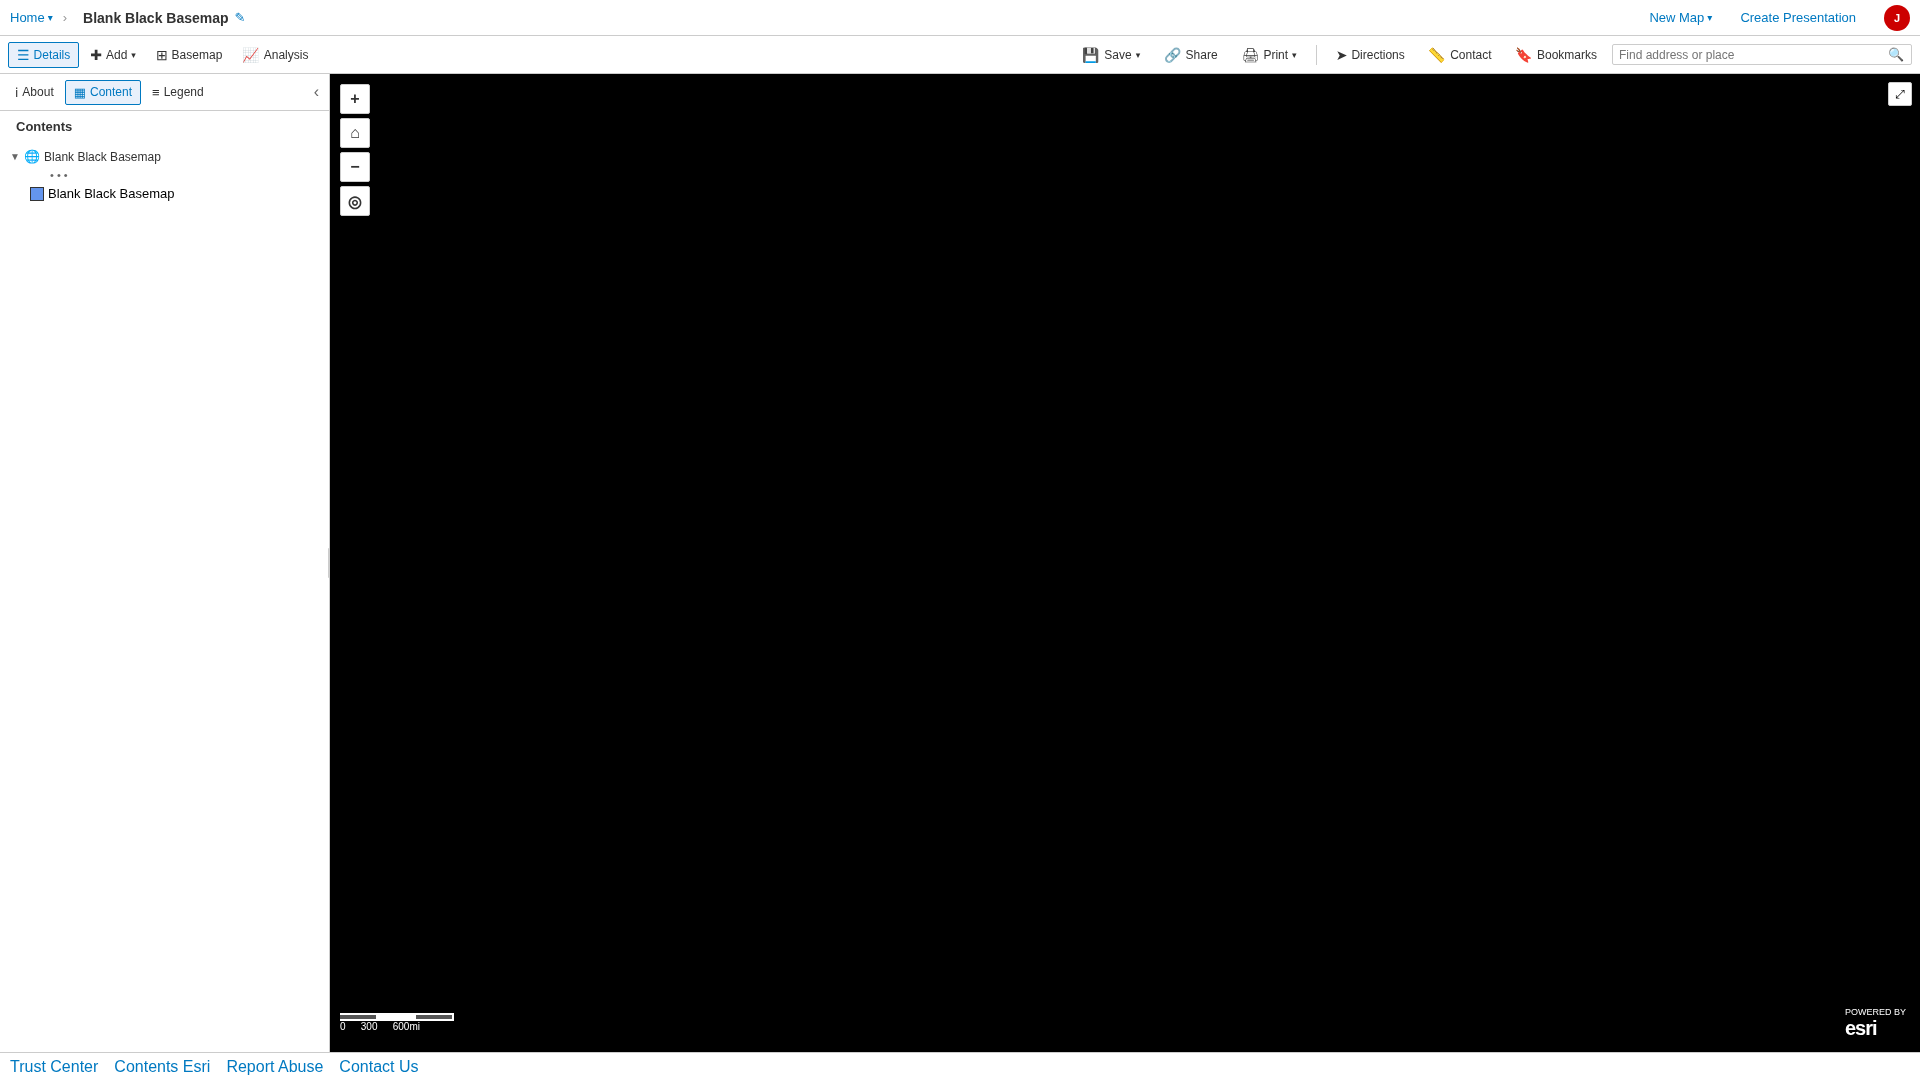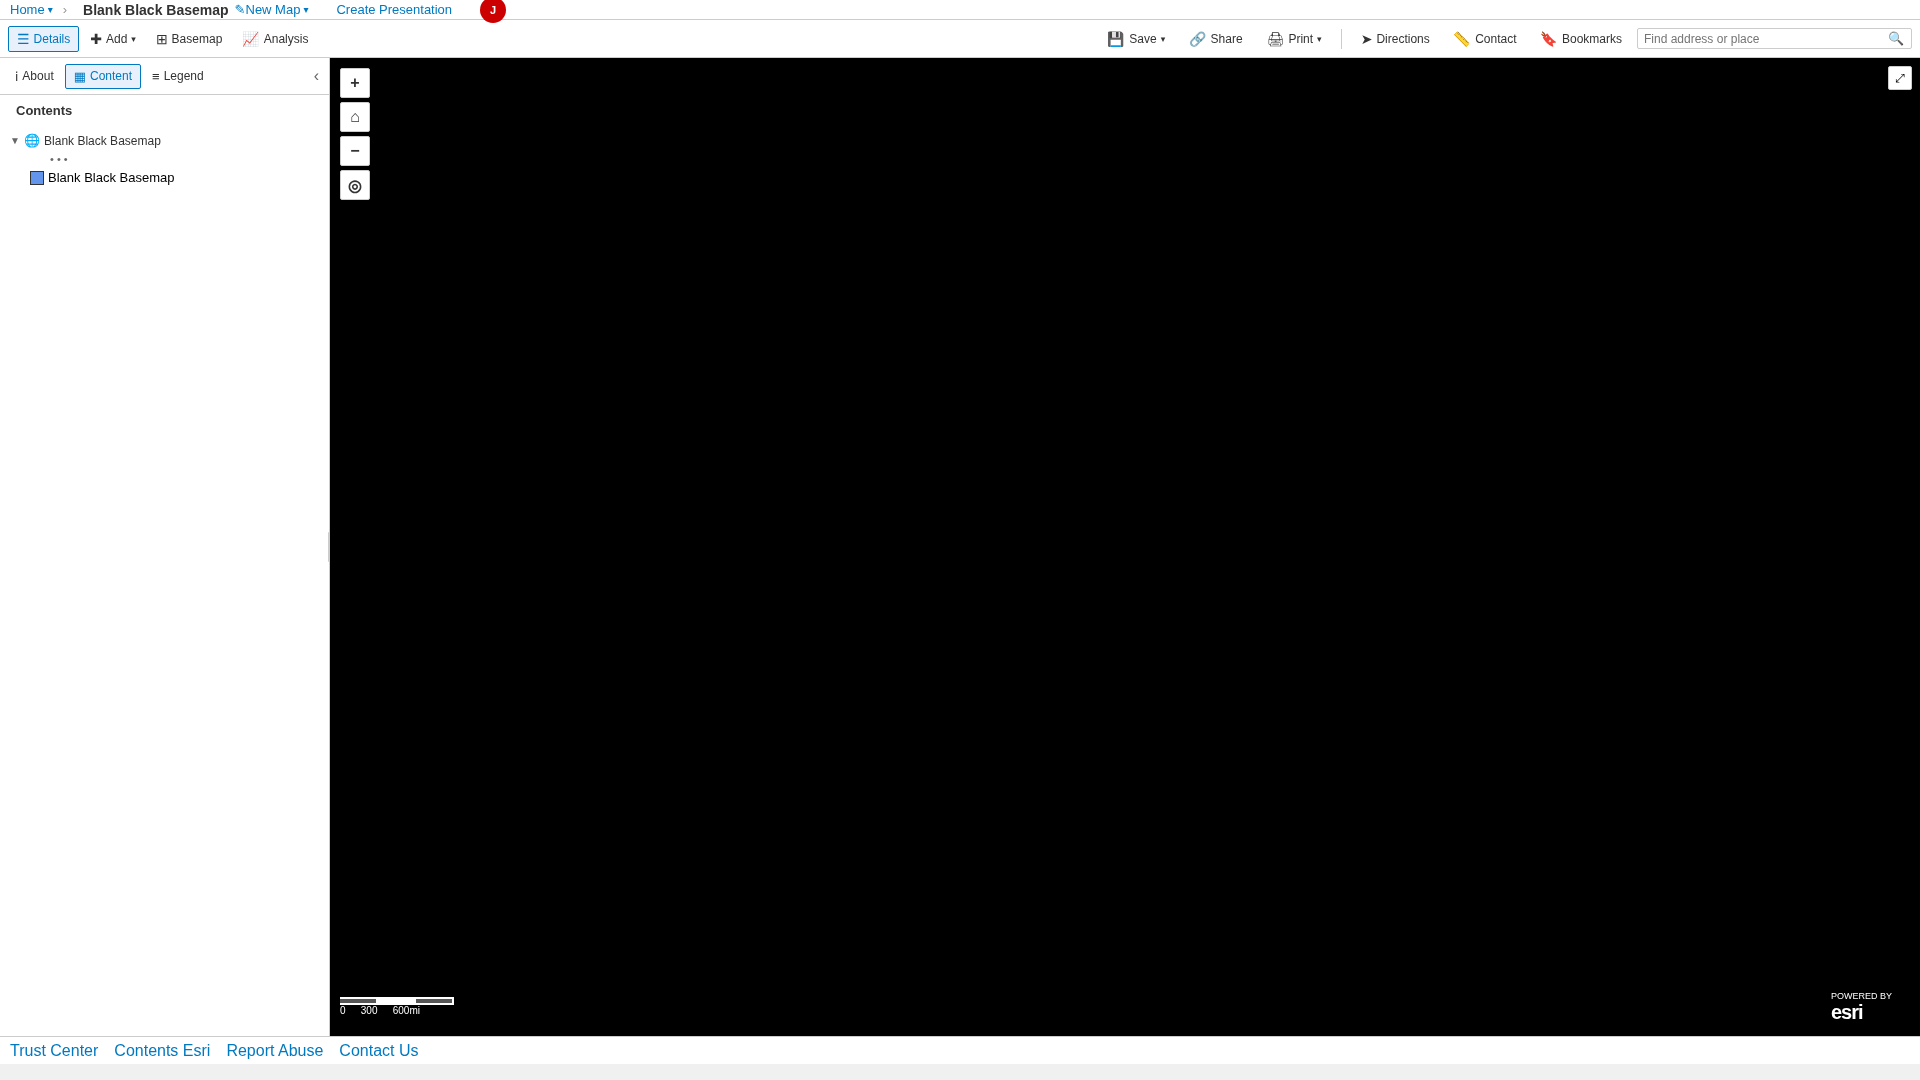--- a/index.html
+++ b/index.html
@@ -1,22 +1,22 @@
 <!DOCTYPE html>
 <html><head>
   <meta charset="utf-8">
   <style>
     * { box-sizing: border-box; margin: 0; padding: 0; }
     body { font-family: Arial, sans-serif; font-size: 13px; background: #f0f0f0; overflow: hidden; width: 1920px; height: 1080px; }
 
     
     #topnav {
-      display: flex; align-items: center; 
+      display: flex; align-items: center; justify-content: space-between;
       background: #fff; border-bottom: 1px solid #ccc;
-      height: 20px; padding: 0 10px;
+      height: 36px; padding: 0 10px;
     }
     #topnav-left { display: flex; align-items: center; gap: 6px; }
     #topnav-left .app-title { font-size: 14px; color: #333; font-weight: normal; }
     #topnav-left .separator { color: #999; margin: 0 4px; }
     #topnav-left .map-title { font-size: 14px; color: #333; font-weight: bold; }
     #topnav-left .edit-icon { color: #0079c1; cursor: pointer; font-size: 13px; }
     #topnav-right { display: flex; align-items: center; gap: 28px; }
     .nav-btn {
       background: none; border: none; cursor: pointer; font-size: 13px; color: #0079c1;
       display: flex; align-items: center; gap: 3px;
@@ -44,21 +44,21 @@
     }
     .tb-btn.active { background: #e8f0fb; border-color: #0079c1; color: #0079c1; }
     .tb-btn .caret { font-size: 9px; }
 
     .tb-icon { font-size: 14px; }
     .tb-separator { width: 1px; height: 20px; background: #ccc; margin: 0 4px; }
 
     .search-container {
       display: flex; align-items: center;
       border: 1px solid #ccc; background: #fff; padding: 2px 6px; border-radius: 2px;
-      width: 275px;
+      width: 300px;
     }
     .search-container input {
       border: none; outline: none; font-size: 12px; color: #666; width: 100%;
     }
     .search-icon { color: #666; font-size: 13px; cursor: pointer; }
 
     
     #main { display: flex; height: calc(1080px - 36px - 38px - 28px); }
 
     
@@ -153,21 +153,21 @@
     }
     .scale-tick.dark { background: #555; }
     .scale-tick.light { background: #fff; }
     .scale-labels {
       display: flex; justify-content: space-between; width: 80px;
     }
     .scale-label { font-size: 10px; color: #fff; }
 
     
     .esri-logo {
-      position: absolute; bottom: 8px; right: 22px;
+      position: absolute; bottom: 8px; right: 8px;
       background: rgba(0,0,0,0.5); padding: 4px 6px; border-radius: 2px;
     }
     .esri-logo-text { color: #fff; font-size: 9px; display: block; text-align: center; }
     .esri-logo-brand { color: #fff; font-size: 20px; font-weight: bold; letter-spacing: -1px; }
 
     
     #footer {
       height: 28px; background: #fff; border-top: 1px solid #ccc;
       display: flex; align-items: center; padding: 0 10px; gap: 16px;
     }

